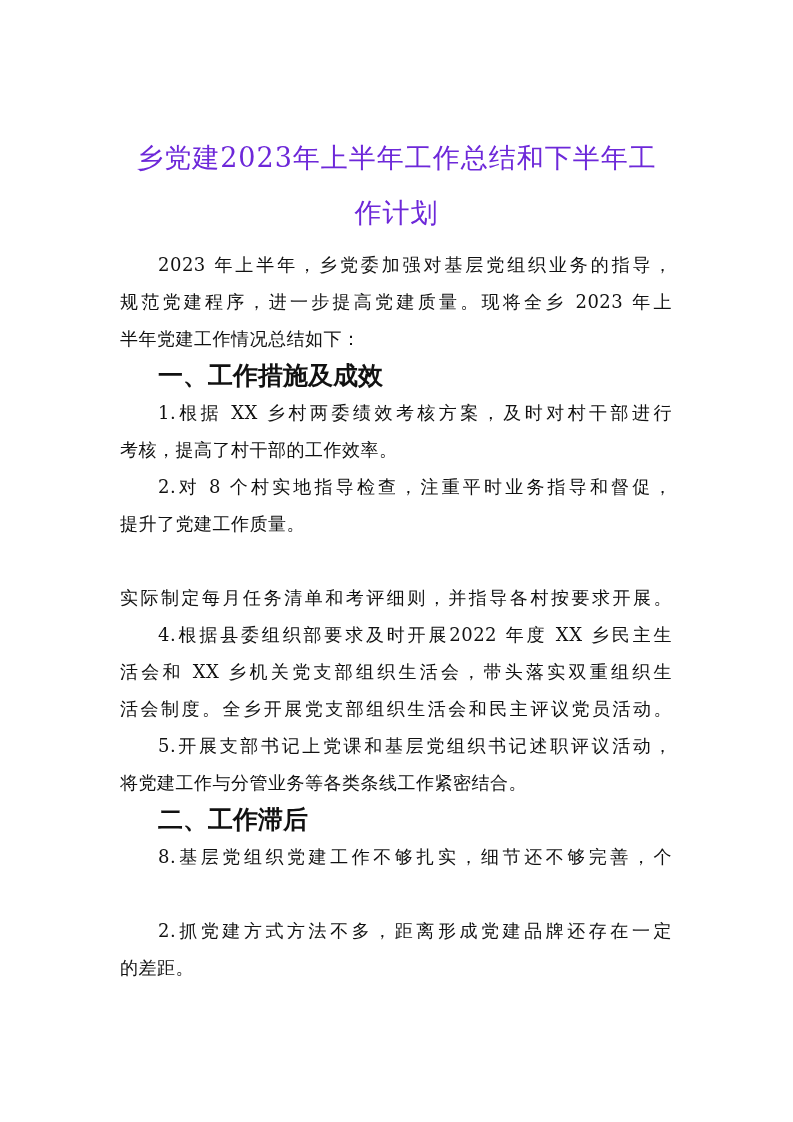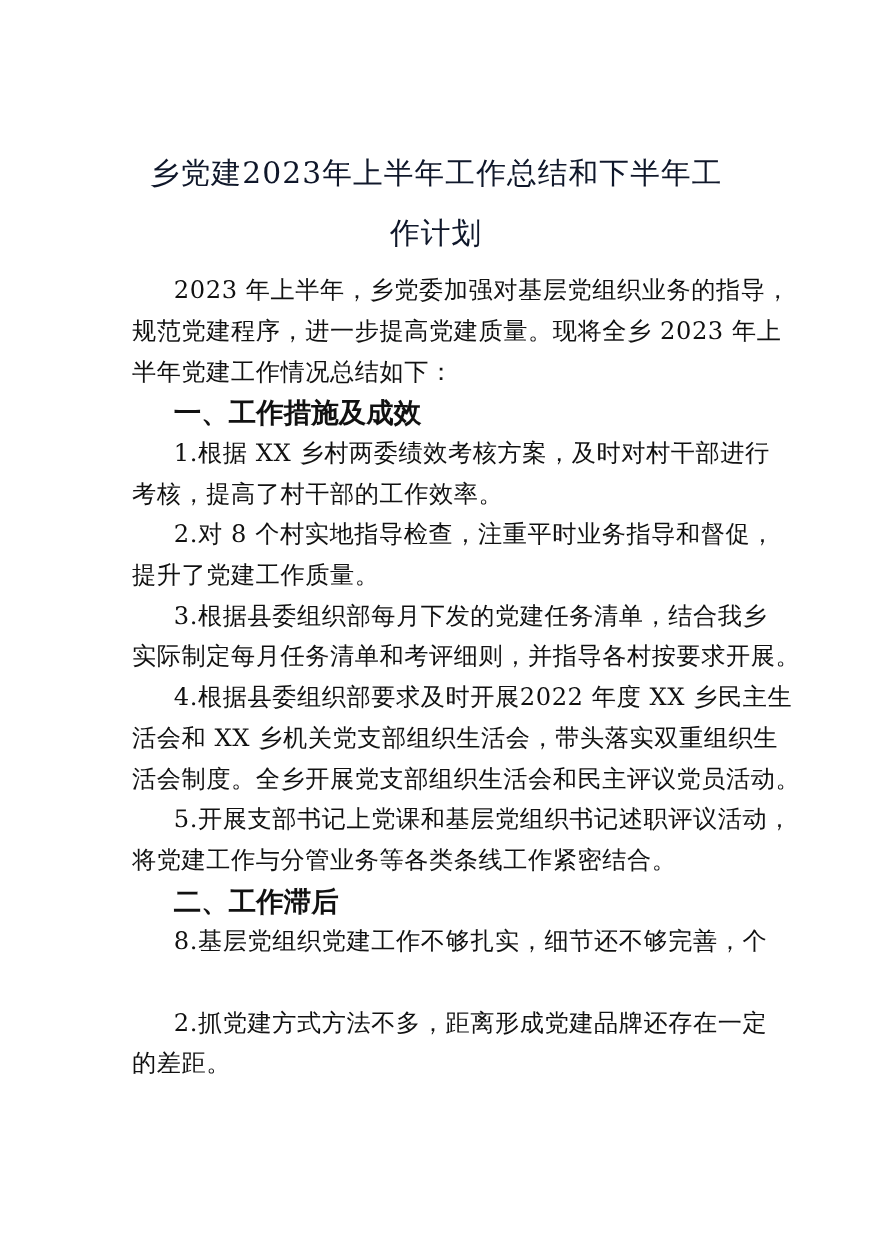--- a/index.html
+++ b/index.html
@@ -1,21 +1,21 @@
 <!DOCTYPE html>
 <html><head>
 <meta charset="utf-8">
 <style>
   html, body { margin: 0; padding: 0; background: #ffffff; }
   body { width: 793px; height: 1122px; position: relative; overflow: hidden;
          font-family: "DejaVu Serif", "Liberation Serif", serif; color: #111; }
   .page { position: absolute; left: 0; top: 0; width: 793px; height: 1122px; background: #fff; }
   .title-line { position: absolute; left: 0; width: 793px; text-align: center;
-                font-size: 27px; line-height: 36px; letter-spacing: 1px; color: #0f172a; }
-  .line { position: absolute; left: 120px; width: 552px; font-size: 22px; line-height: 26px;
+                font-size: 27px; line-height: 36px; letter-spacing: 1px; color: #6d28d9; }
+  .line { position: absolute; left: 120px; width: 552px; font-size: 18px; line-height: 26px;
           white-space: nowrap; text-align: justify; text-align-last: justify; letter-spacing: 0.5px; }
   .line.indent { left: 158px; width: 514px; }
   .line.last { text-align-last: left; }
   .heading { position: absolute; left: 158px; font-family: "DejaVu Sans", "Liberation Sans", sans-serif;
              font-weight: bold; font-size: 25px; line-height: 26px; white-space: nowrap; }
 </style>
 </head>
 <body>
 
 <div class="page">
@@ -28,21 +28,20 @@
   <div class="line last" style="top:326px">半年党建工作情况总结如下：</div>
 
   <div class="heading" style="top:363px">一、工作措施及成效</div>
 
   <div class="line indent" style="top:400px">1.根据 XX 乡村两委绩效考核方案，及时对村干部进行</div>
   <div class="line last" style="top:437px">考核，提高了村干部的工作效率。</div>
 
   <div class="line indent" style="top:474px">2.对 8 个村实地指导检查，注重平时业务指导和督促，</div>
   <div class="line last" style="top:511px">提升了党建工作质量。</div>
 
-  <div class="line indent" style="top:548px">3.根据县委组织部每月下发的党建任务清单，结合我乡</div>
   <div class="line" style="top:585px">实际制定每月任务清单和考评细则，并指导各村按要求开展。</div>
 
   <div class="line indent" style="top:622px">4.根据县委组织部要求及时开展2022 年度 XX 乡民主生</div>
   <div class="line" style="top:659px">活会和 XX 乡机关党支部组织生活会，带头落实双重组织生</div>
   <div class="line" style="top:696px">活会制度。全乡开展党支部组织生活会和民主评议党员活动。</div>
 
   <div class="line indent" style="top:733px">5.开展支部书记上党课和基层党组织书记述职评议活动，</div>
   <div class="line last" style="top:770px">将党建工作与分管业务等各类条线工作紧密结合。</div>
 
   <div class="heading" style="top:807px">二、工作滞后</div>

